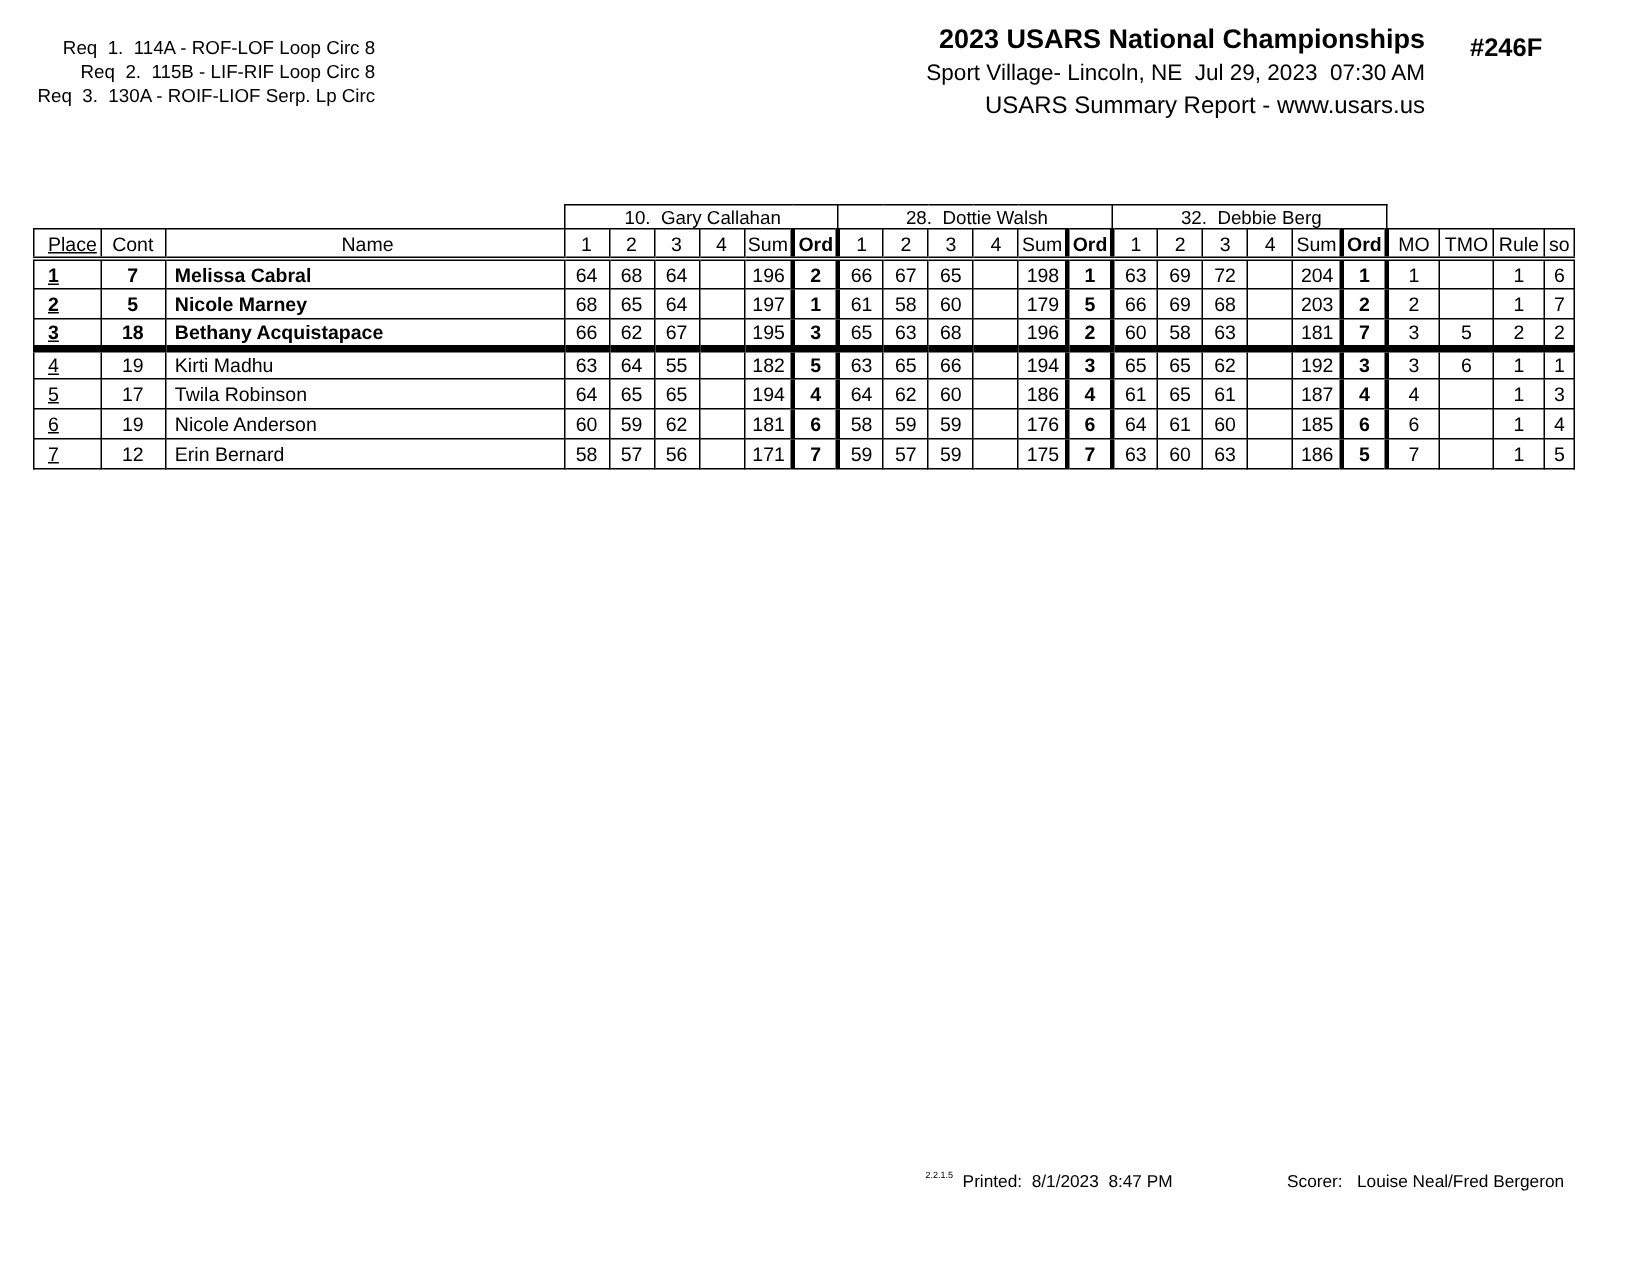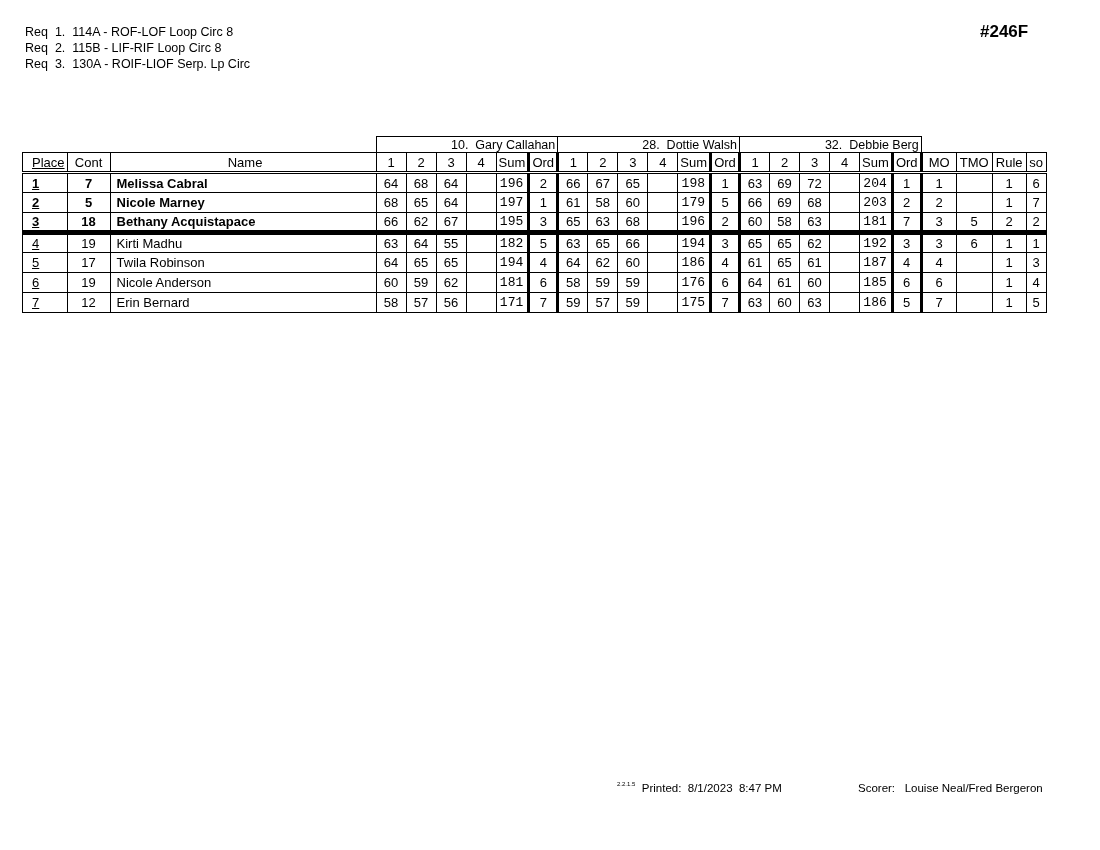--- a/index.html
+++ b/index.html
@@ -2,69 +2,72 @@
 <html><head>
 <meta charset="utf-8">
 <style>
   * { margin: 0; padding: 0; box-sizing: border-box; }
   html, body { background: #ffffff; }
   body {
     width: 1100px; height: 850px; position: relative;
     font-family: "Liberation Sans", sans-serif;
     color: #000;
   }
-  .pre { white-space: pre; }
+  .pre { white-space: pre; text-align: right; }
 
   
   .req-block { position: absolute; left: 25px; top: 24px; font-size: 12.5px; line-height: 16px; }
 
   
   .title-block { position: absolute; left: 150px; right: 150px; top: 14px; text-align: center; }
   .title-main  { font-size: 18px; font-weight: bold; line-height: 24px; }
   .title-sub   { font-size: 15px; line-height: 21px; }
   .title-event { font-size: 18px; font-weight: bold; line-height: 22px; }
   .title-report{ font-size: 16px; line-height: 24px; }
 
   
   .report-num { position: absolute; left: 980px; top: 22px; font-size: 17px; font-weight: bold; }
 
   
   .tbl-wrap { position: absolute; left: 22px; top: 136px; }
   table { border-collapse: collapse; table-layout: fixed; font-size: 13px; }
   td, th { border: 1px solid #000; height: 20px; padding: 0 2px; font-weight: normal; overflow: hidden; }
   tr.judge-row td { border: none; height: 16px; }
-  tr.judge-row td.judge { border: 1px solid #000; text-align: right; font-size: 12.5px; padding-left: 4px; }
+  tr.judge-row td.judge { border: 1px solid #000; text-align: center; font-size: 12.5px; padding-left: 4px; }
   tr.hdr-row th { border-bottom: 3px double #000; text-align: center; }
   th.place, td.place { text-align: left; padding-left: 9px; text-decoration: underline; }
   th.name, td.name  { text-align: left; padding-left: 6px; }
   td.cont  { text-align: center; }
   th.cont  { text-align: center; }
   td.score { text-align: center; }
-  td.sum   { text-align: right; padding-right: 4px; font-family: Liberation Mono, monospace; }
+  td.sum   { text-align: right; padding-right: 4px; }
   .ord     { border-left: 3px solid #000 !important; border-right: 3px solid #000 !important;
-             text-align: center; font-weight: normal; margin-top: 23px; }
+             text-align: center; font-weight: bold; margin-top: 23px; }
   td.mo    { text-align: center; }
   tr.boldrow td.place, tr.boldrow td.cont, tr.boldrow td.name { font-weight: bold; }
   tr.cut td { border-bottom: 5px solid #000; }
 
   
   .footer-printed { position: absolute; left: 617px; top: 781px; font-size: 11.5px; }
   .footer-printed .ver { font-size: 6px; vertical-align: 6px; letter-spacing: 0; }
   .footer-scorer { position: absolute; left: 858px; top: 782px; font-size: 11.5px; }
 </style>
 </head>
 <body>
 
 <div class="req-block">
   <div class="pre">Req  1.  114A - ROF-LOF Loop Circ 8</div>
   <div class="pre">Req  2.  115B - LIF-RIF Loop Circ 8</div>
   <div class="pre">Req  3.  130A - ROIF-LIOF Serp. Lp Circ</div>
 </div>
 
 <div class="title-block">
+  <div class="title-main pre">2023 USARS National Championships</div>
+  <div class="title-sub pre">Sport Village- Lincoln, NE  Jul 29, 2023  07:30 AM</div>
+  <div class="title-report pre">USARS Summary Report - www.usars.us</div>
 </div>
 
 <div class="report-num">#246F</div>
 
 <div class="tbl-wrap">
   <table>
     <colgroup>
       <col style="width:43px">
         <col style="width:43px">
         <col style="width:266px">

